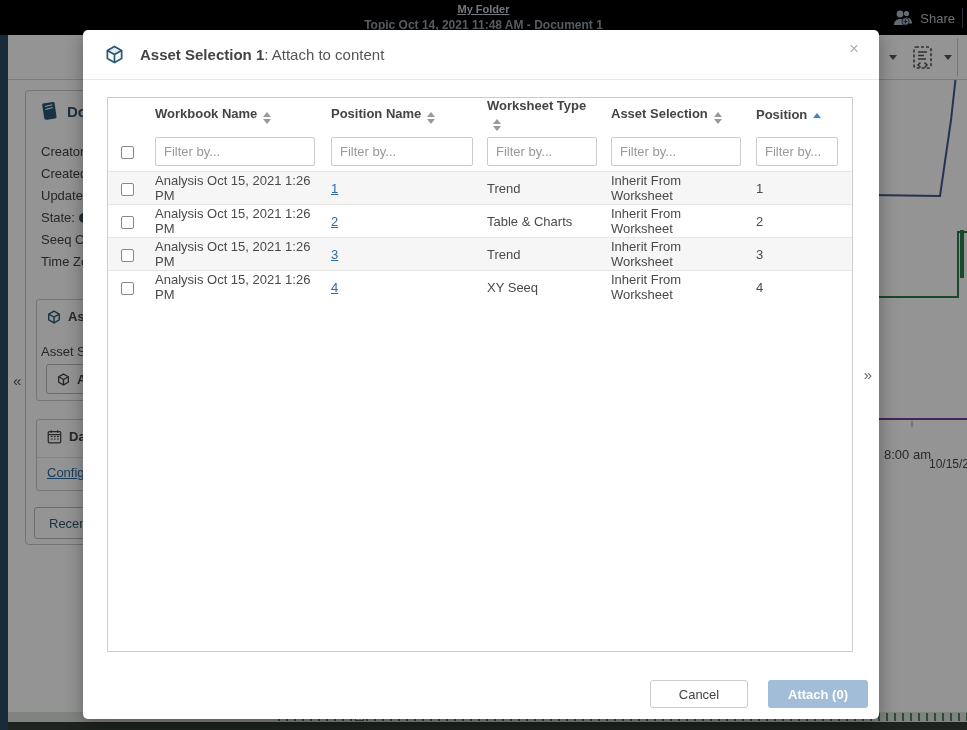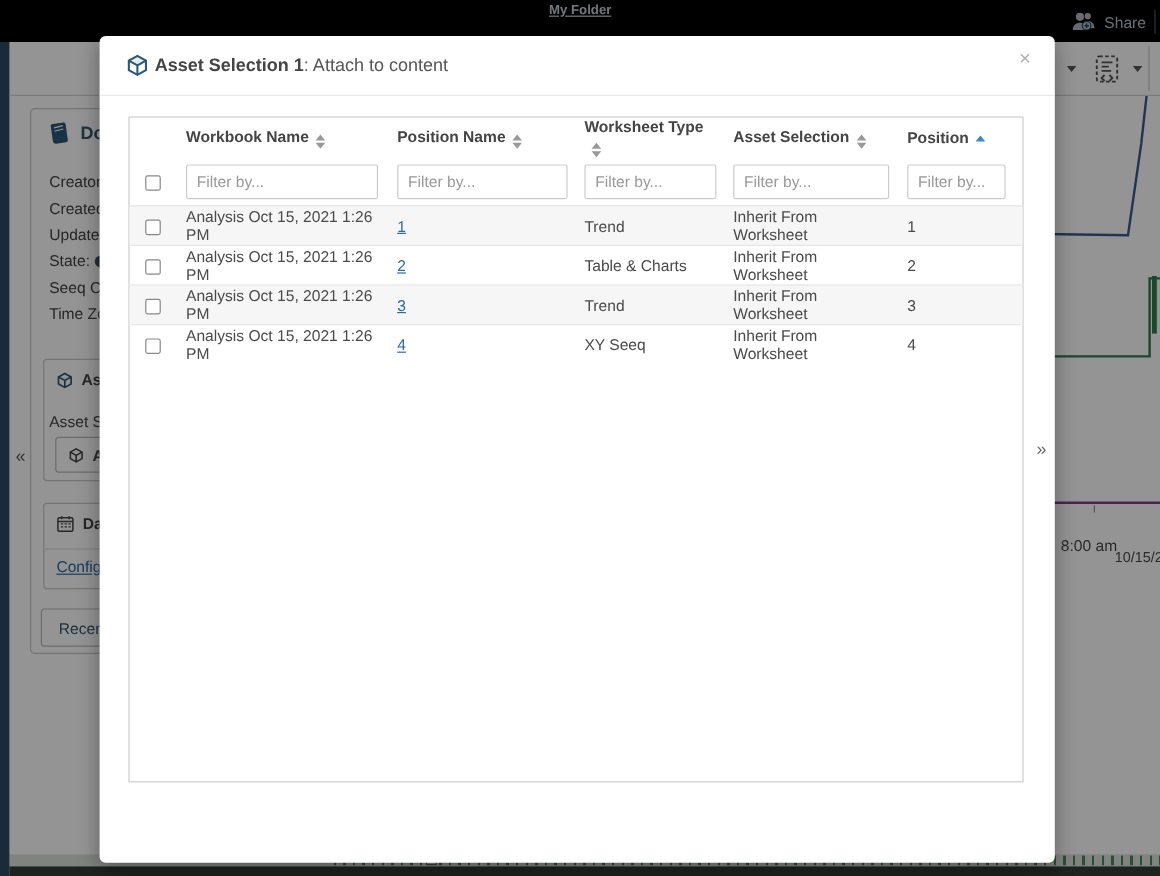--- a/index.html
+++ b/index.html
@@ -56,21 +56,21 @@
   .lane-dark { position:absolute; left:0; right:0; bottom:0; height:8px; background:#323d35; }
   .lane-check { position:absolute; left:347px; top:0; width:9px; height:9px; border:1px solid #666; background:#e8e8e8; }
 
   
   #overlay { position:absolute; inset:0; background:rgba(0,0,0,0.42); z-index:5; }
 
   
   #modal { position:absolute; left:83px; top:30px; width:796px; height:689px; background:#fff; border-radius:5px;
     box-shadow:0 4px 18px rgba(0,0,0,0.35); z-index:10; }
   .m-header { position:absolute; left:0; right:0; top:0; height:50px; border-bottom:1px solid #e8e8e8;
-    display:flex; align-items:center; padding:0 22px; gap:5px; }
+    display:flex; align-items:center; padding:0 22px; gap:16px; }
   .m-title { font-size:15px; color:#555; }
   .m-title b { color:#444; }
   .m-close { position:absolute; right:20px; top:10px; font-size:17px; color:#b0b0b0; cursor:default; line-height:1; }
 
   .table-wrap { position:absolute; left:24px; top:67px; width:746px; height:555px; border:1px solid #ccc; background:#fff; }
   .thead, .frow, .trow { display:flex; align-items:center; }
   .thead { height:33px; font-weight:bold; color:#444;justify-content:flex-end; }
   .frow { height:40px; }
   .trow { height:33px; border-top:1px solid #e6e6e6; color:#4a4a4a; }
   .trow.striped { background:#f6f6f6; }
@@ -101,20 +101,21 @@
   .btn-attach { width:100px; background:#a2bdd8; border:none; color:#fff; font-weight:bold; }
 </style>
 </head>
 <body>
 
 <div id="app">
 
   <div class="navbar">
     <div class="nav-center">
       <a class="folder-link">My Folder</a>
+      <div class="topic-title">Topic Oct 14, 2021 11:48 AM - Document 1</div>
     </div>
     <div class="share-btn">
       <svg width="22" height="18" viewBox="0 0 22 18">
         <circle cx="8" cy="5" r="3.4" fill="#aeb9c2"></circle>
         <path d="M2 16c0-4 3-6 6-6s6 2 6 6z" fill="#aeb9c2"></path>
         <circle cx="14.5" cy="4.5" r="2.6" fill="#aeb9c2"></circle>
         <path d="M12 9.2c2.6.2 5 2 5 5.3h3c0-4-2.5-5.8-5-6z" fill="#aeb9c2"></path>
         <circle cx="13.5" cy="12.5" r="3.6" fill="#aeb9c2" stroke="#24425c" stroke-width="1"></circle>
         <path d="M13.5 10.6v3.8M11.6 12.5h3.8" stroke="#24425c" stroke-width="1.2"></path>
       </svg>
@@ -307,13 +308,17 @@
       <div class="c-wsn"><a class="ws-link">4</a></div>
       <div class="c-wst">XY Seeq</div>
       <div class="c-as">Inherit From Worksheet</div>
       <div class="c-pos">4</div>
     </div>
   </div>
   </div>
 
   <span class="expand-ctl">»</span>
 
+  <div class="m-footer">
+    <button class="btn btn-cancel">Cancel</button>
+    <button class="btn btn-attach">Attach (0)</button>
+  </div>
 </div>
 
 </body></html>

